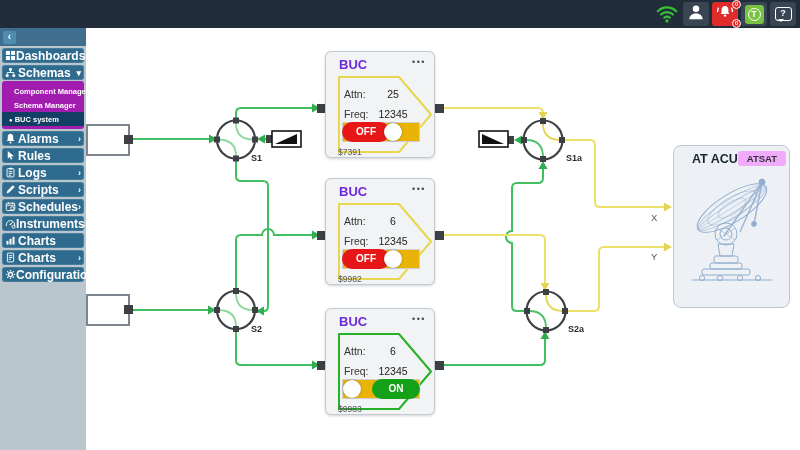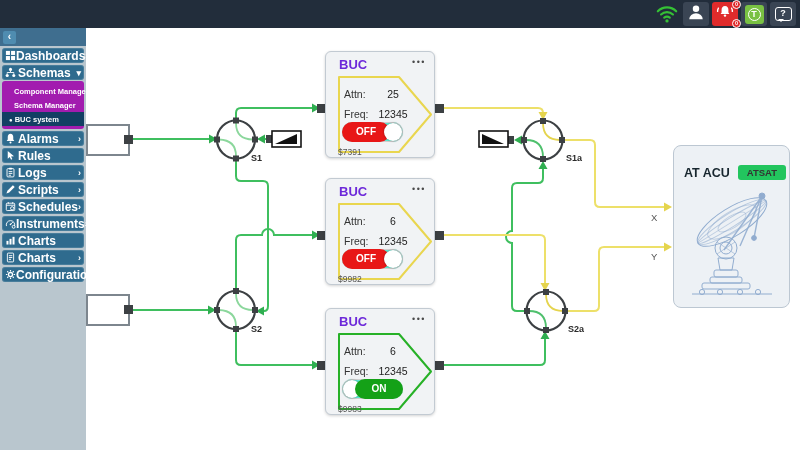--- a/index.html
+++ b/index.html
@@ -62,39 +62,39 @@
   .pent polygon { fill:none; stroke-width:2; stroke-linejoin:round; }
   .accent-yellow .pent polygon { stroke:#e9d64f; }
   .accent-green  .pent polygon { stroke:#27b127; }
   .buc-head { position:absolute; left:13px; right:8px; top:5px; display:flex;
               justify-content:space-between; align-items:flex-start; }
   .buc-title { font-size:13px; font-weight:bold; color:#6d28d9; }
   .buc-menu { color:#4a4a4a; font-size:9px; letter-spacing:1.5px; }
   .buc-row { position:absolute; left:18px; width:64px; height:16px; display:flex; align-items:flex-end; }
   .buc-lab { width:34px; font-size:10.5px; color:#333; }
   .buc-val { flex:1; text-align:center; font-size:10.5px; color:#222; }
-  .toggle { position:absolute; left:16px; top:70px; width:61px; height:20px; border-radius:10px;
-            background:#5eead4; box-shadow:inset 0 0 0 1px #cfcfcf; }
+  .toggle { position:absolute; left:16px; top:70px; width:78px; height:20px; border-radius:2px;
+            background:#eab308; box-shadow:inset 0 0 0 1px #cfcfcf; }
   .toggle-fill { position:absolute; top:0; height:20px; border-radius:10px; color:#fff;
                  font-size:10px; font-weight:bold; line-height:20px; text-align:center; width:48px; }
   .toggle.off .toggle-fill { left:0; background:#e81717; }
   .toggle.on  .toggle-fill { right:0; background:#14a117; }
   .toggle-knob { position:absolute; top:1px; width:18px; height:18px; border-radius:50%;
                  background:#fff; box-shadow:0 0 2px rgba(0,0,0,.45); }
   .toggle.off .toggle-knob { left:42px; }
   .toggle.on  .toggle-knob { left:1px; }
   .buc-id { position:absolute; left:12px; top:95px; font-size:8.5px; color:#555; }
 
   
   .sat-card { position:absolute; left:673px; top:145px; width:117px; height:163px;
               background:#edf1f5; border:1px solid #bcc7d2; border-radius:8px; z-index:2; }
-  .sat-head { display:flex; justify-content:space-between; align-items:center;
-              padding:5px 3px 0 10px;margin-top:14px; }
+  .sat-head { display:flex; justify-content:flex-end; align-items:center;
+              padding:5px 3px 0 10px; }
   .sat-title { font-size:12.5px; font-weight:bold; color:#17262e; }
-  .sat-tab { background:#22c55e; border-radius:3px; padding:2px 9px; font-size:9.5px;
+  .sat-tab { background:#f0abfc; border-radius:3px; padding:2px 9px; font-size:9.5px;
              font-weight:bold; color:#333; }
   .sat-art { display:flex; justify-content:center; margin-top:2px; }
 </style>
 </head>
 <body>
 
 <div class="app">
 
   <div class="canvas">
     <svg class="wires-svg" width="800" height="450" viewBox="0 0 800 450">

